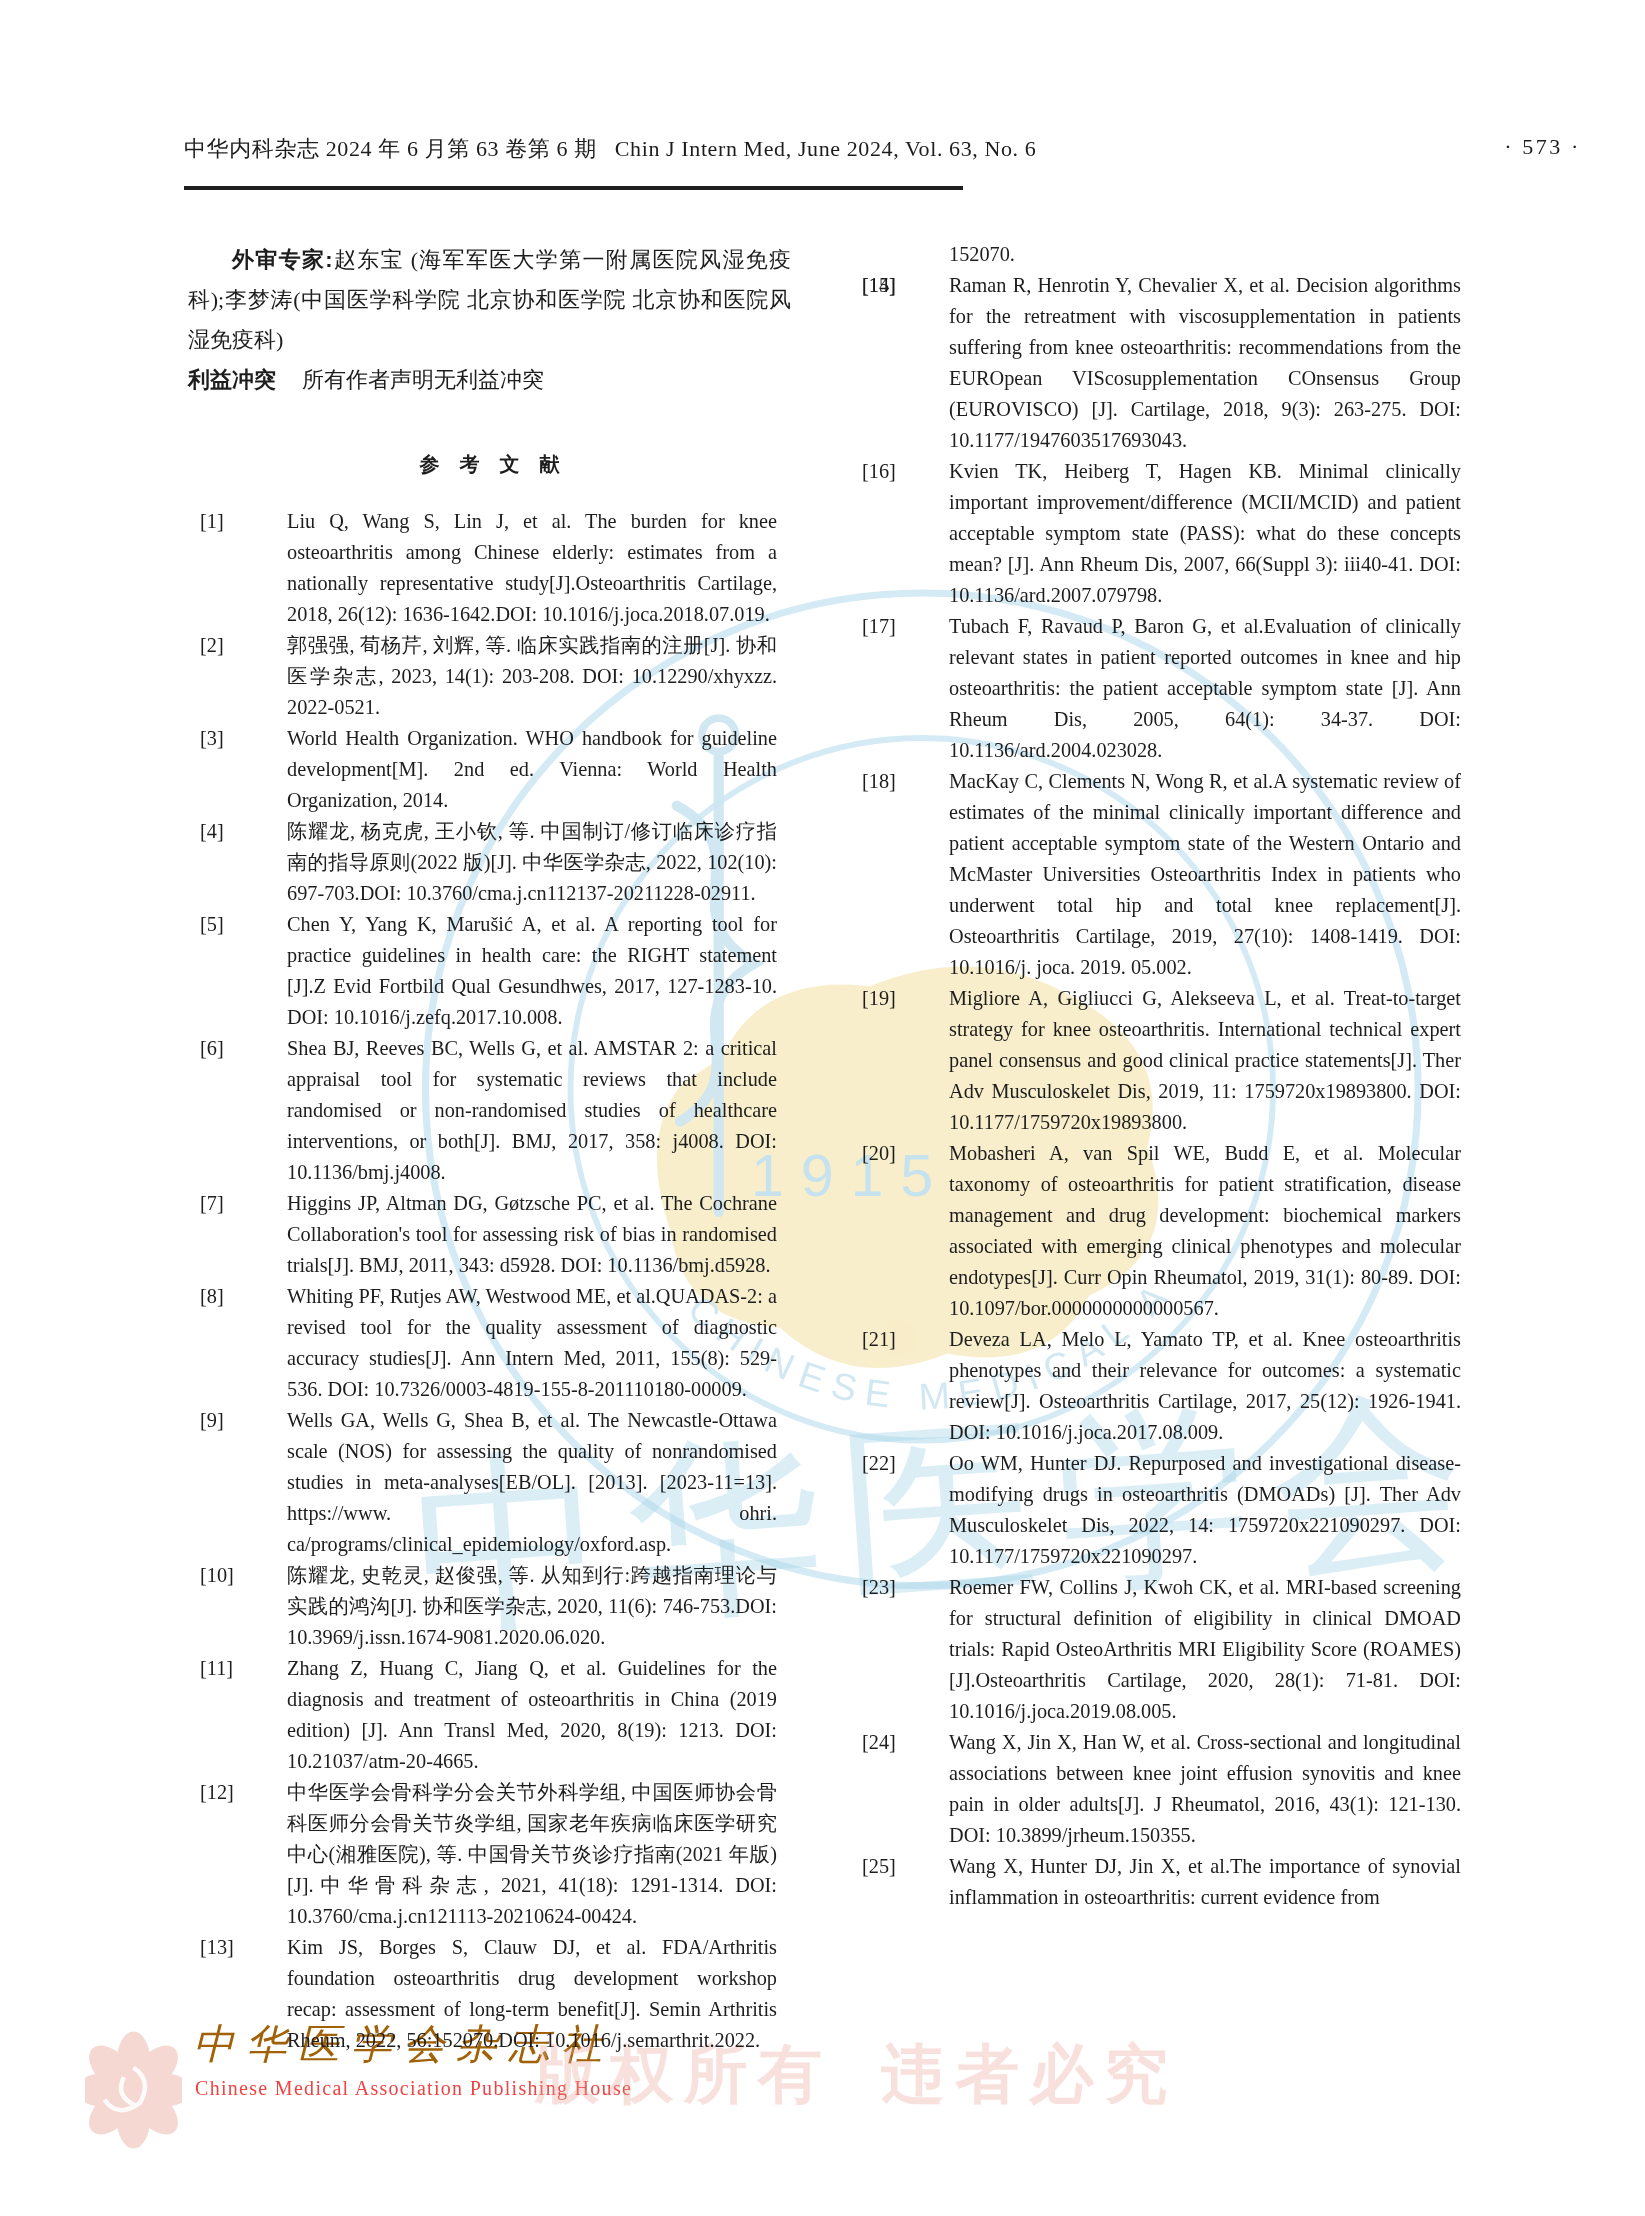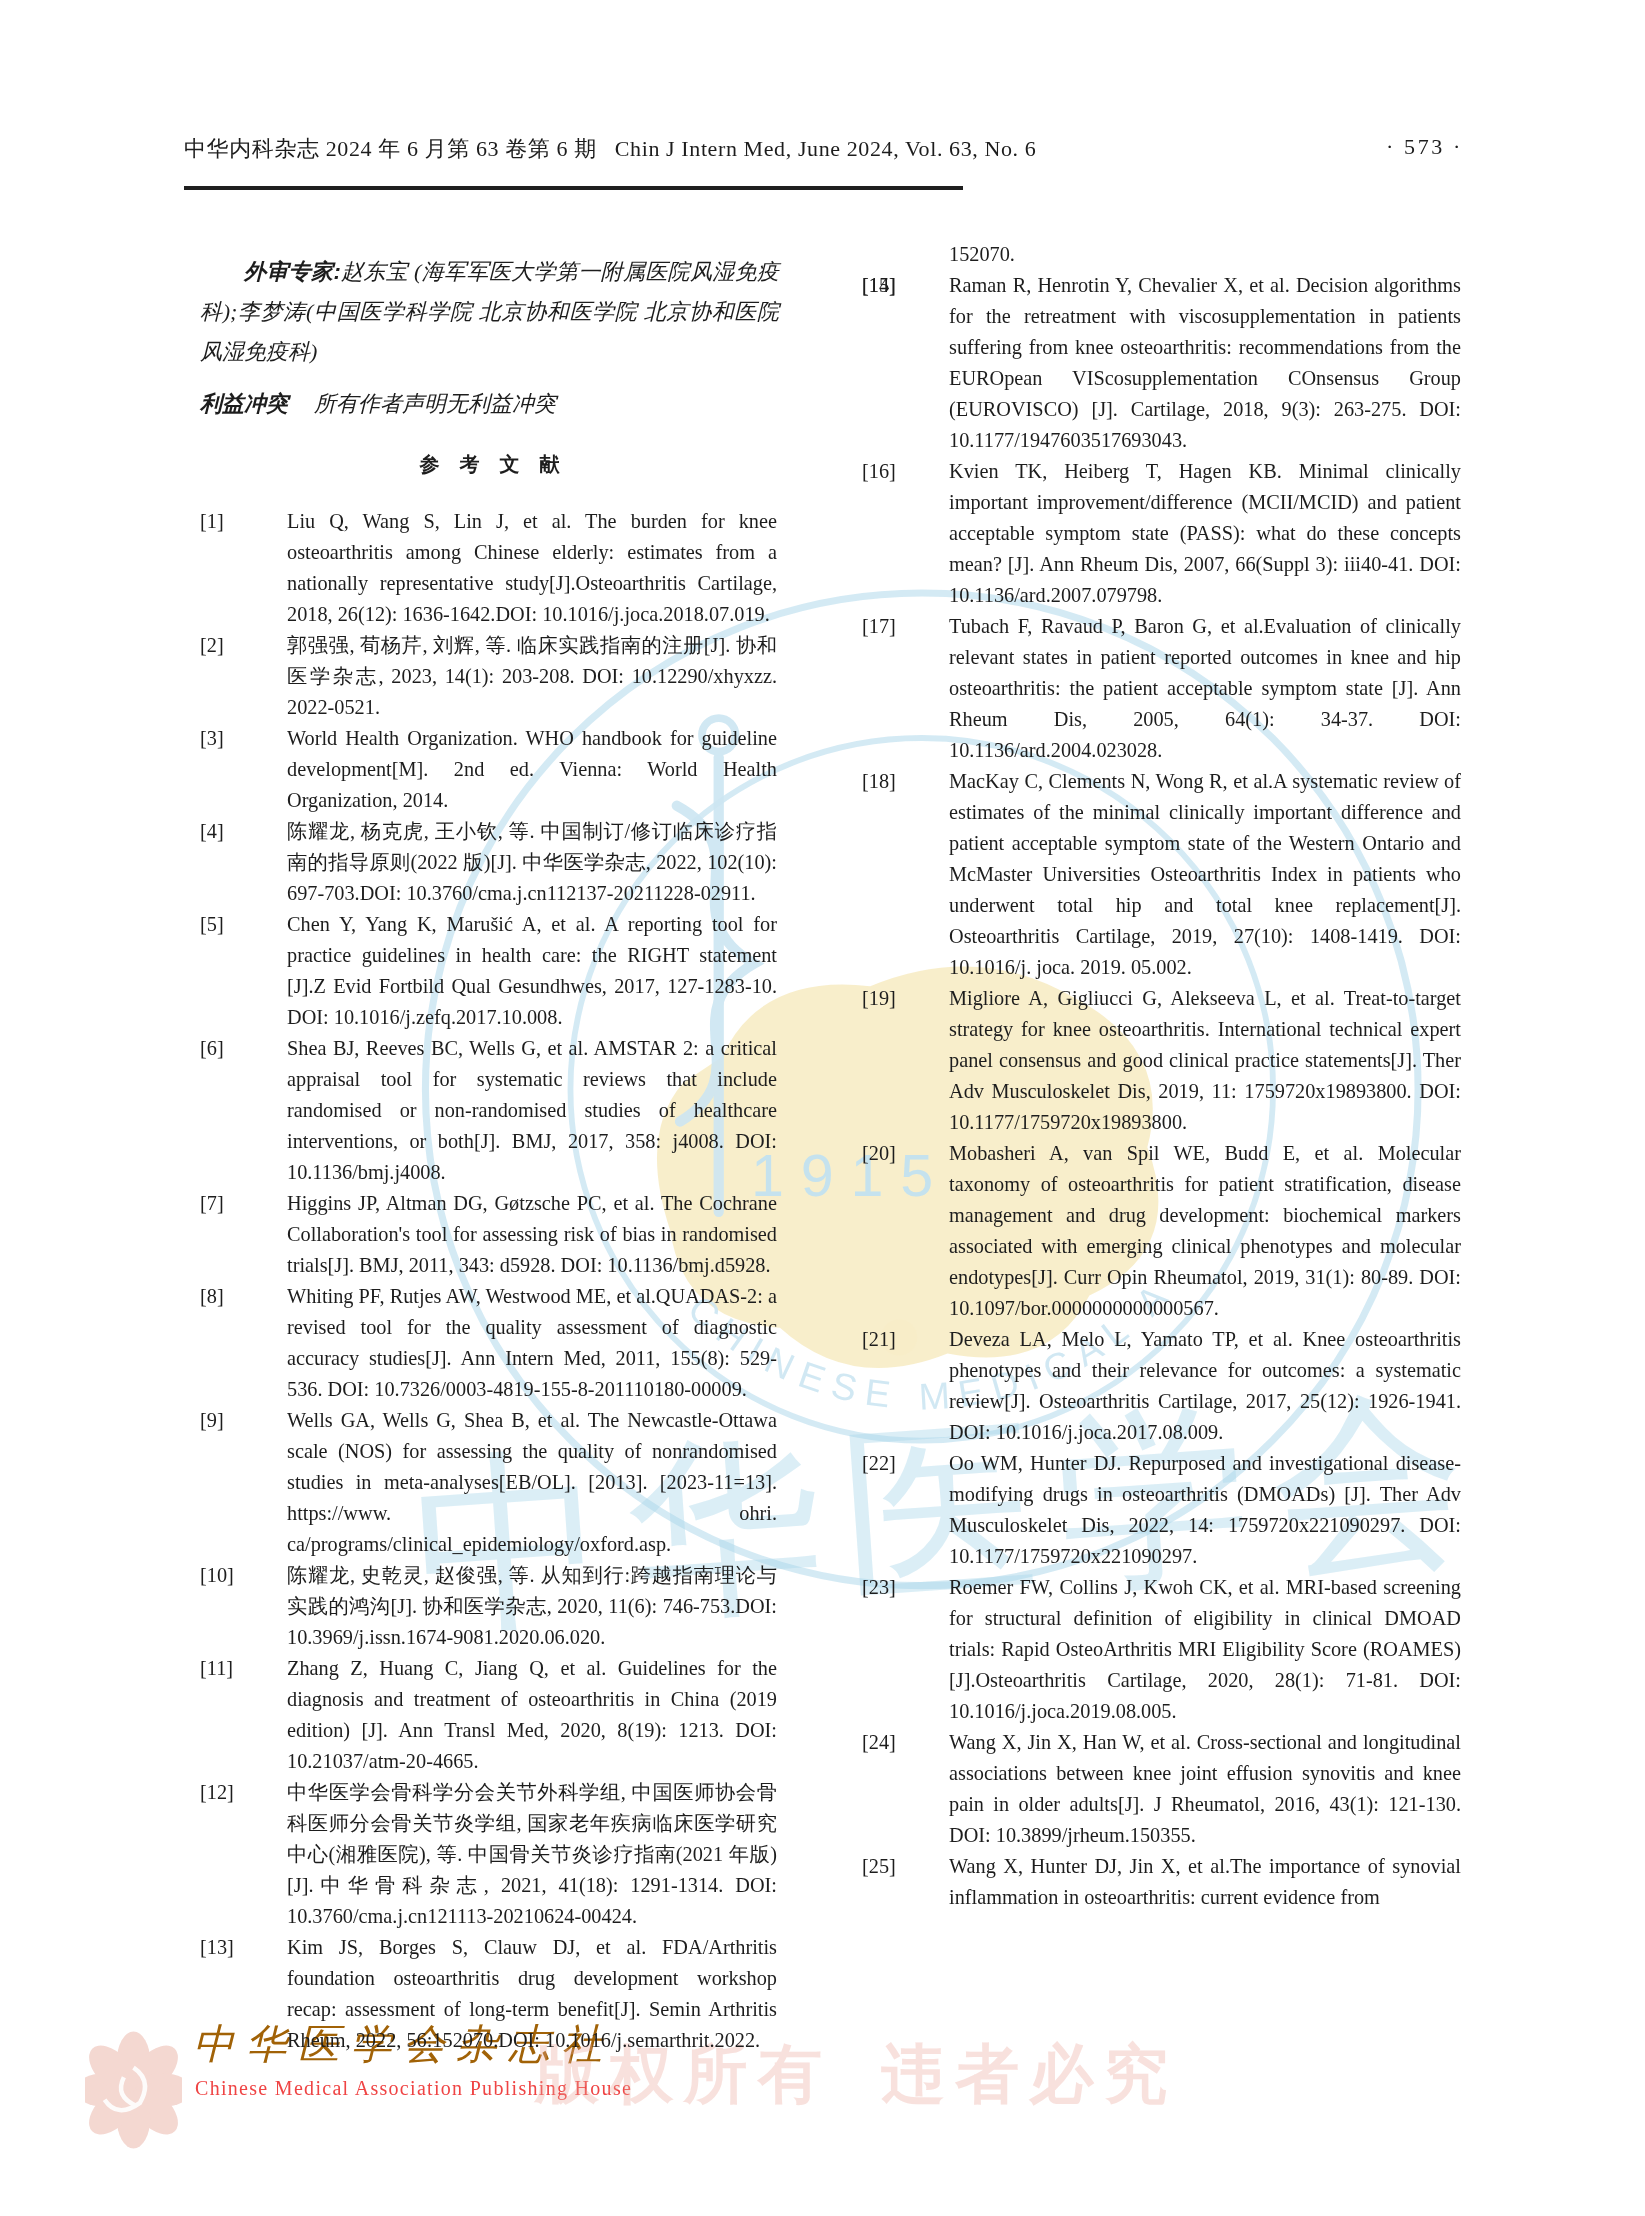--- a/index.html
+++ b/index.html
@@ -9,25 +9,25 @@
     overflow:hidden;
   }
   .layer{position:absolute;left:0;top:0;width:1645px;height:2216px;}
   #watermark-layer{z-index:0;pointer-events:none;}
   #text-layer{z-index:1;border-radius:15px;}
 
   
   .header-left{position:absolute;left:184px;top:134px;font-size:22px;white-space:nowrap;letter-spacing:0.6px;}
   .header-zh{margin-right:18px;}
   .header-rule{position:absolute;left:184px;top:186px;width:779px;height:3.9px;background:#1f1f1f;}
-  .page-no{position:absolute;left:1386px;top:134px;width:129px;font-size:22px;text-align:left;letter-spacing:2.6px;}
+  .page-no{position:absolute;left:1452px;top:134px;width:129px;font-size:22px;text-align:right;letter-spacing:2.6px;}
 
   
   .front{position:absolute;left:188px;top:240px;width:603px;font-size:22px;line-height:40px;text-align:justify;}
-  .front p{margin:12px;font-style:italic;}
+  .front p{margin:0;}
   .indent2{text-indent:44px;}
   .fm-label{font-family:"Liberation Sans","DejaVu Sans",sans-serif;font-weight:bold;}
   .coi-gap{display:inline-block;width:26px;}
 
   
   .ref-heading{position:absolute;left:188px;top:451px;width:603px;text-align:center;
     font-size:20px;font-weight:bold;font-family:Liberation Serif, serif;}
   .col{position:absolute;font-size:20.3px;line-height:31px;}
   .col-left{left:188px;top:494px;width:601px;}
   .col-right{left:850px;top:227px;width:623px;}

